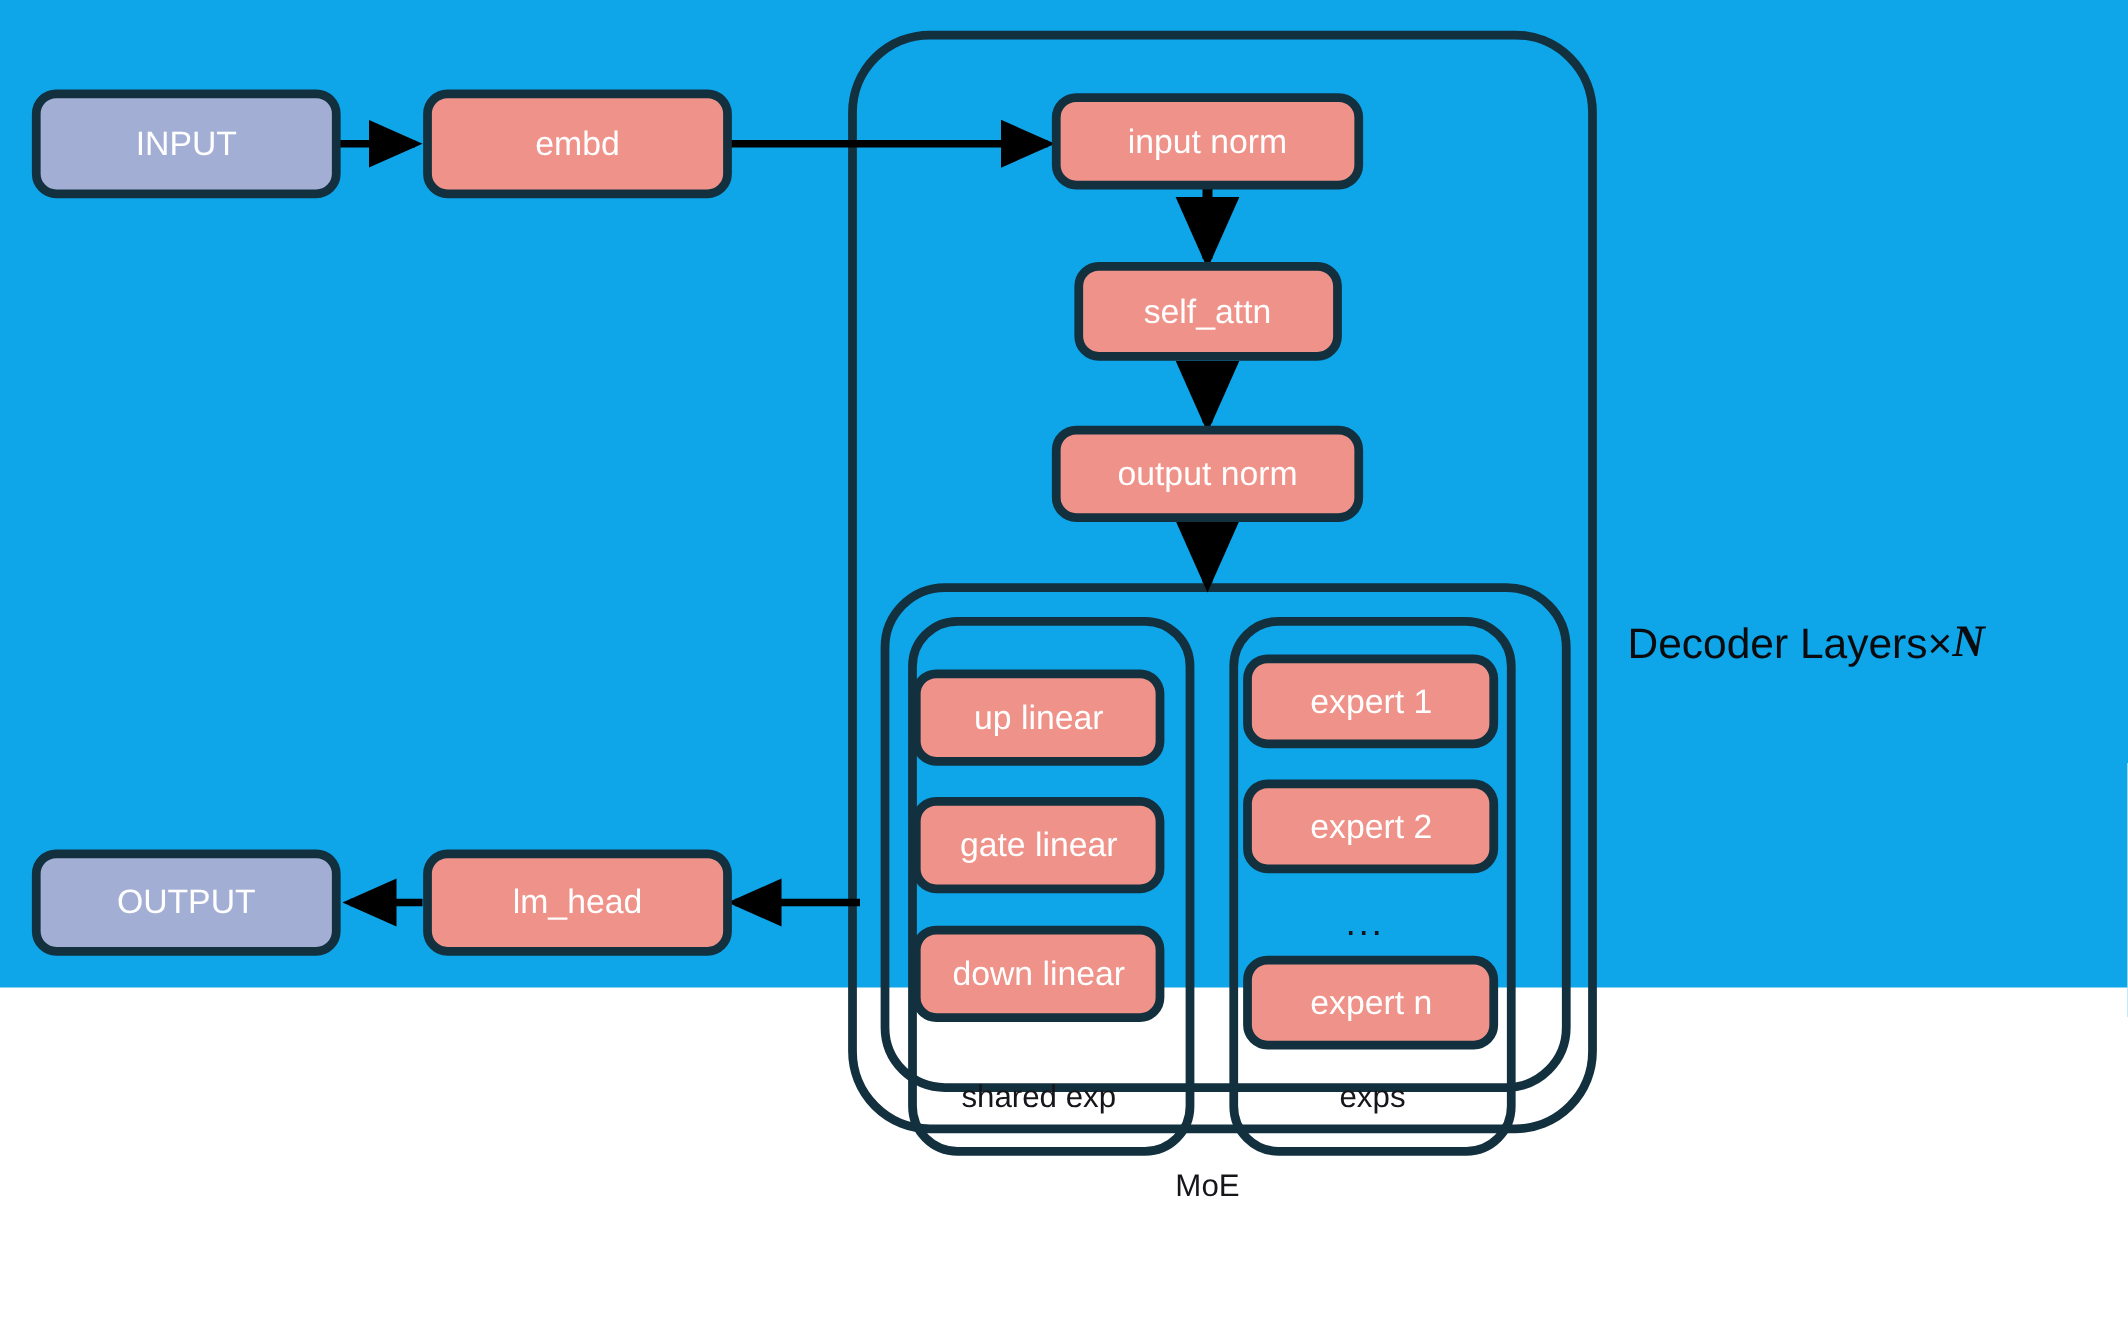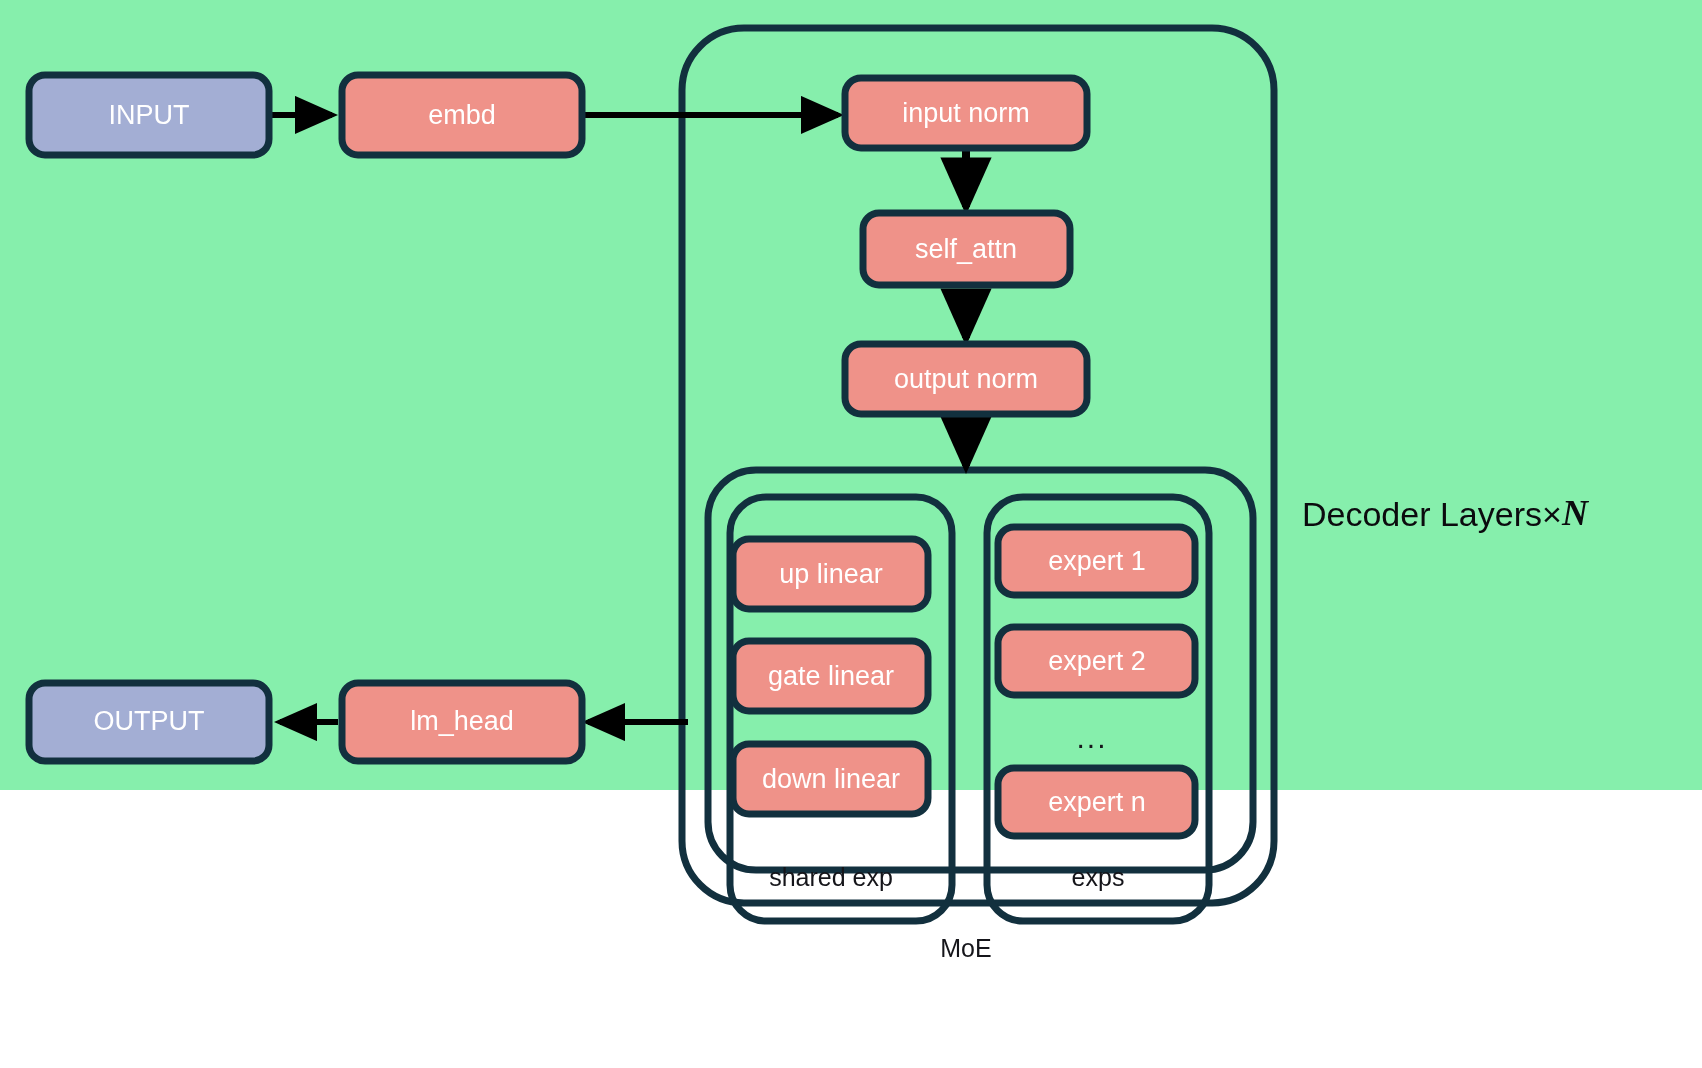--- a/index.html
+++ b/index.html
@@ -10,21 +10,21 @@
   body {
     width: 1702px;
     height: 1068px;
     overflow: hidden;
     font-family: "Liberation Sans", sans-serif;
   }
   #diagram-root {
     position: relative;
     width: 1702px;
     height: 790px;
-    background: #86efac;
+    background: #0ea5e9;
   }
   svg.canvas {
     position: absolute;
     top: 0;
     left: 0;
     width: 1702px;
     height: 1068px;
     display: block;
   }
   .node-text {

